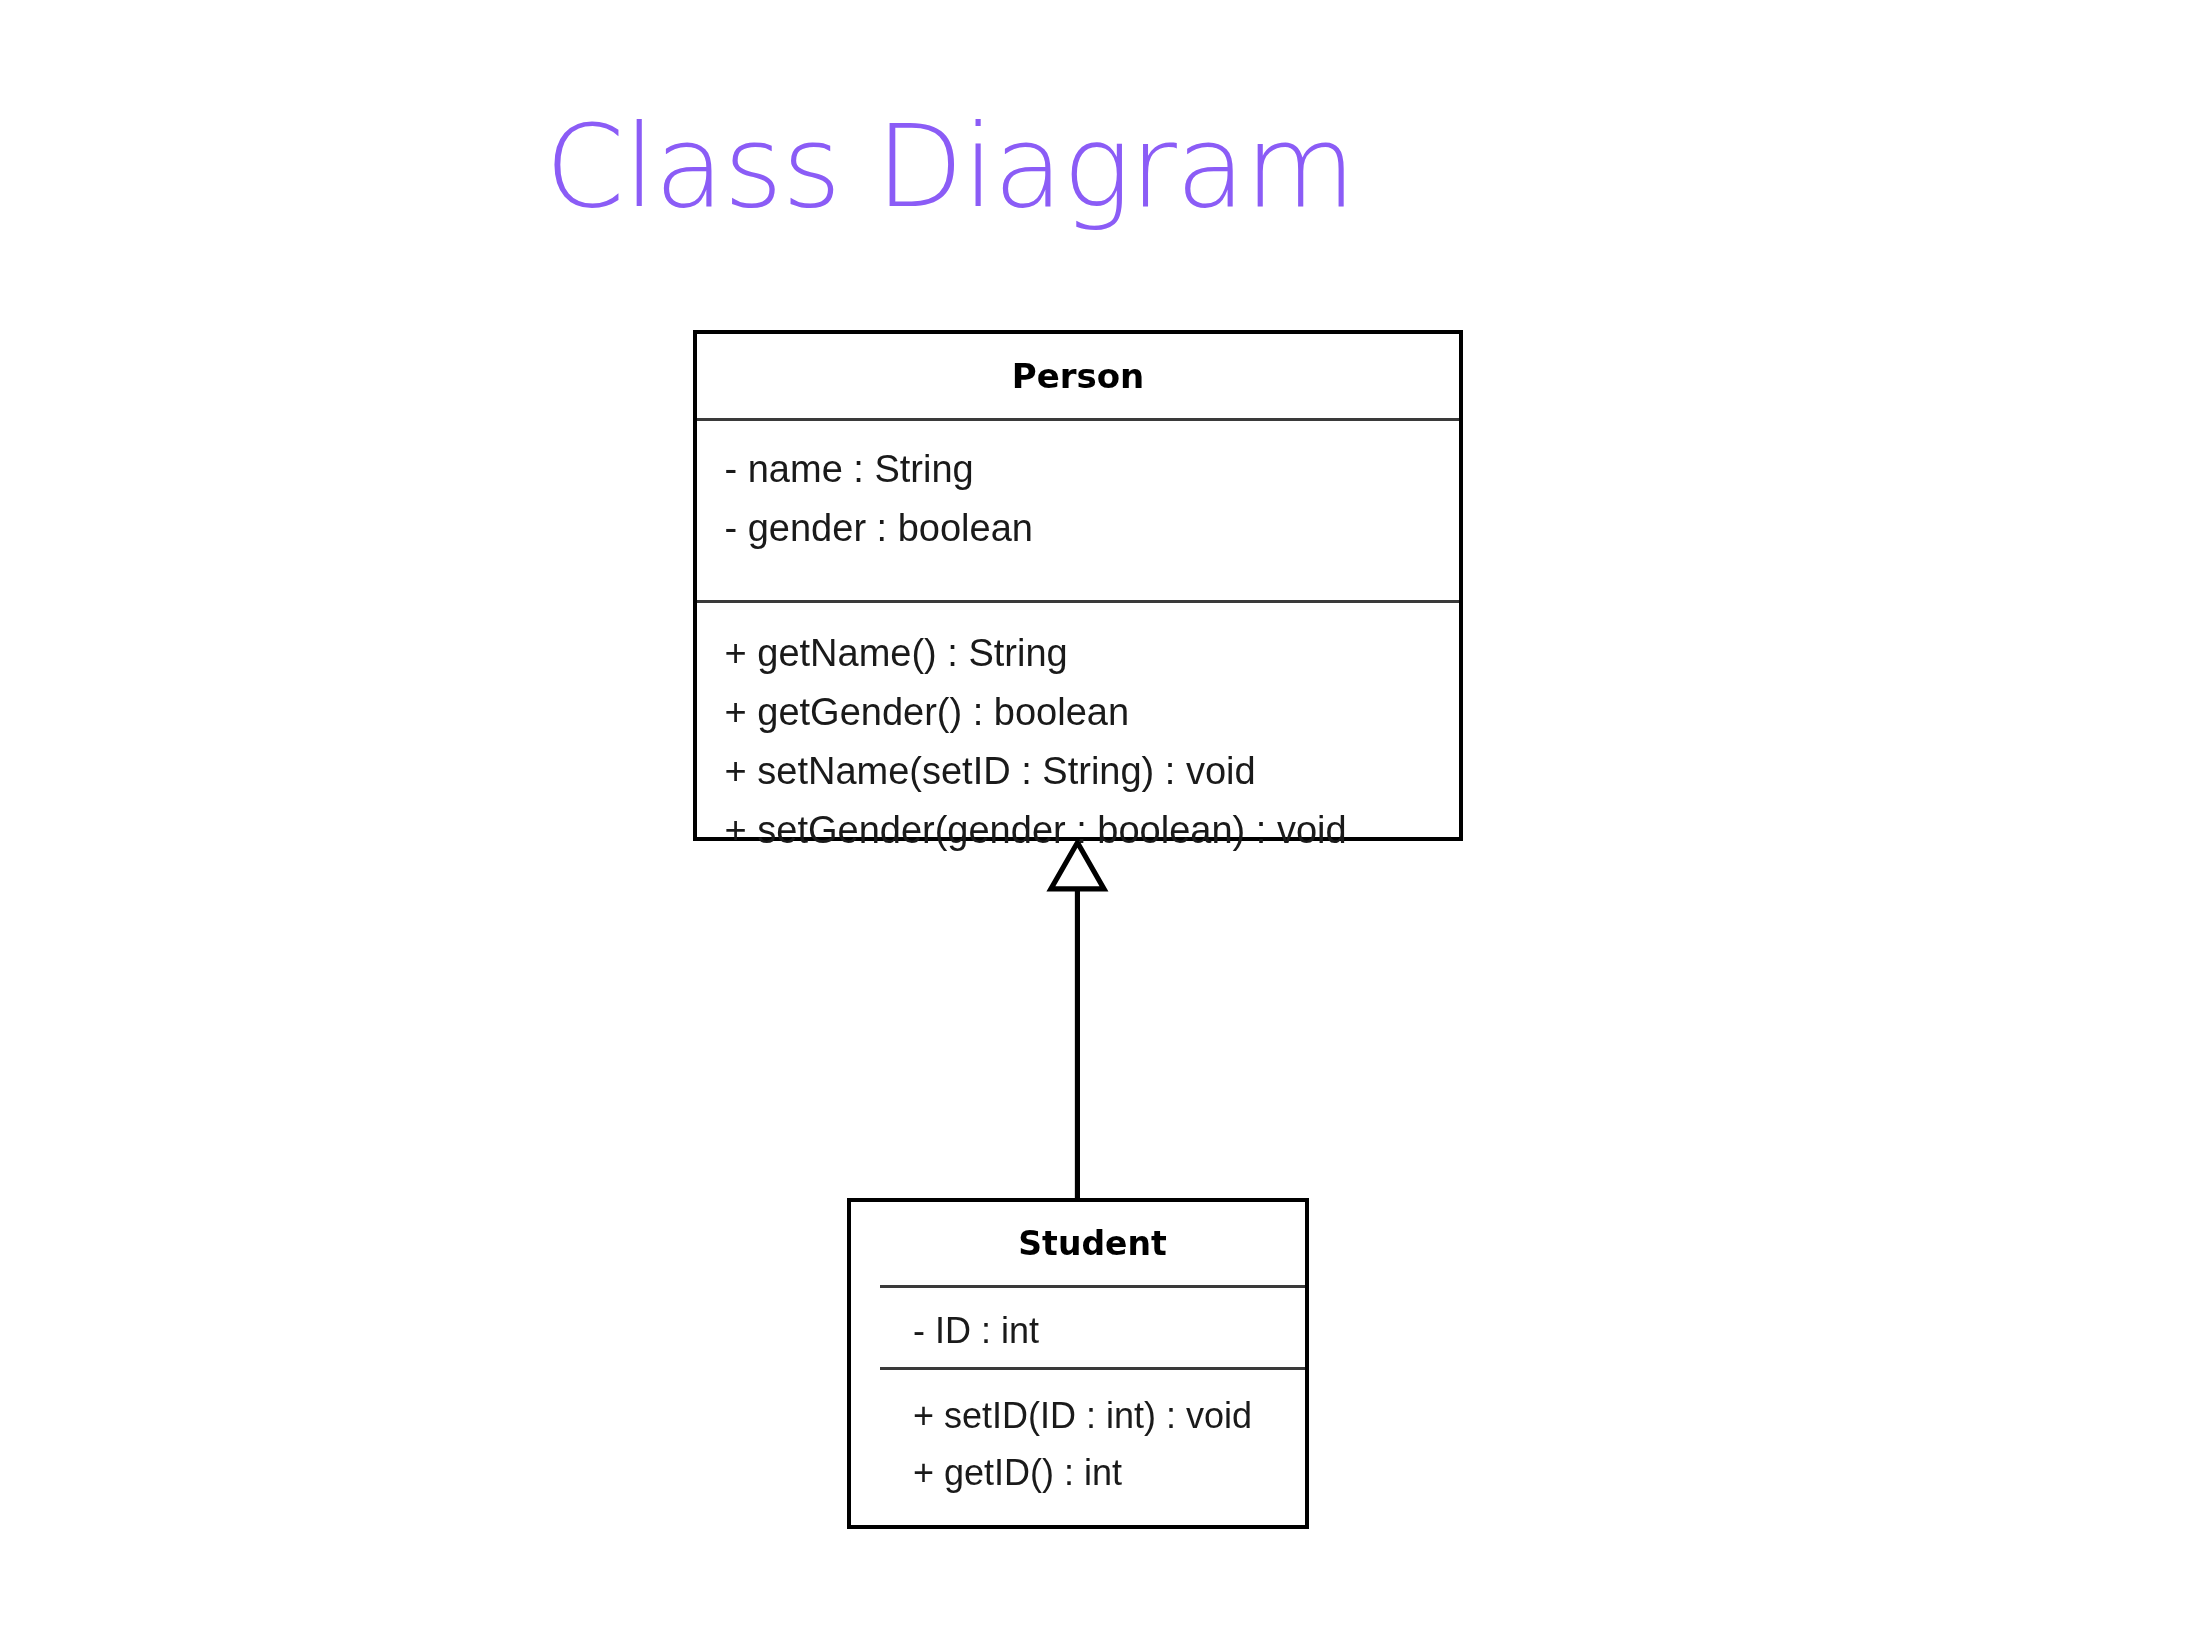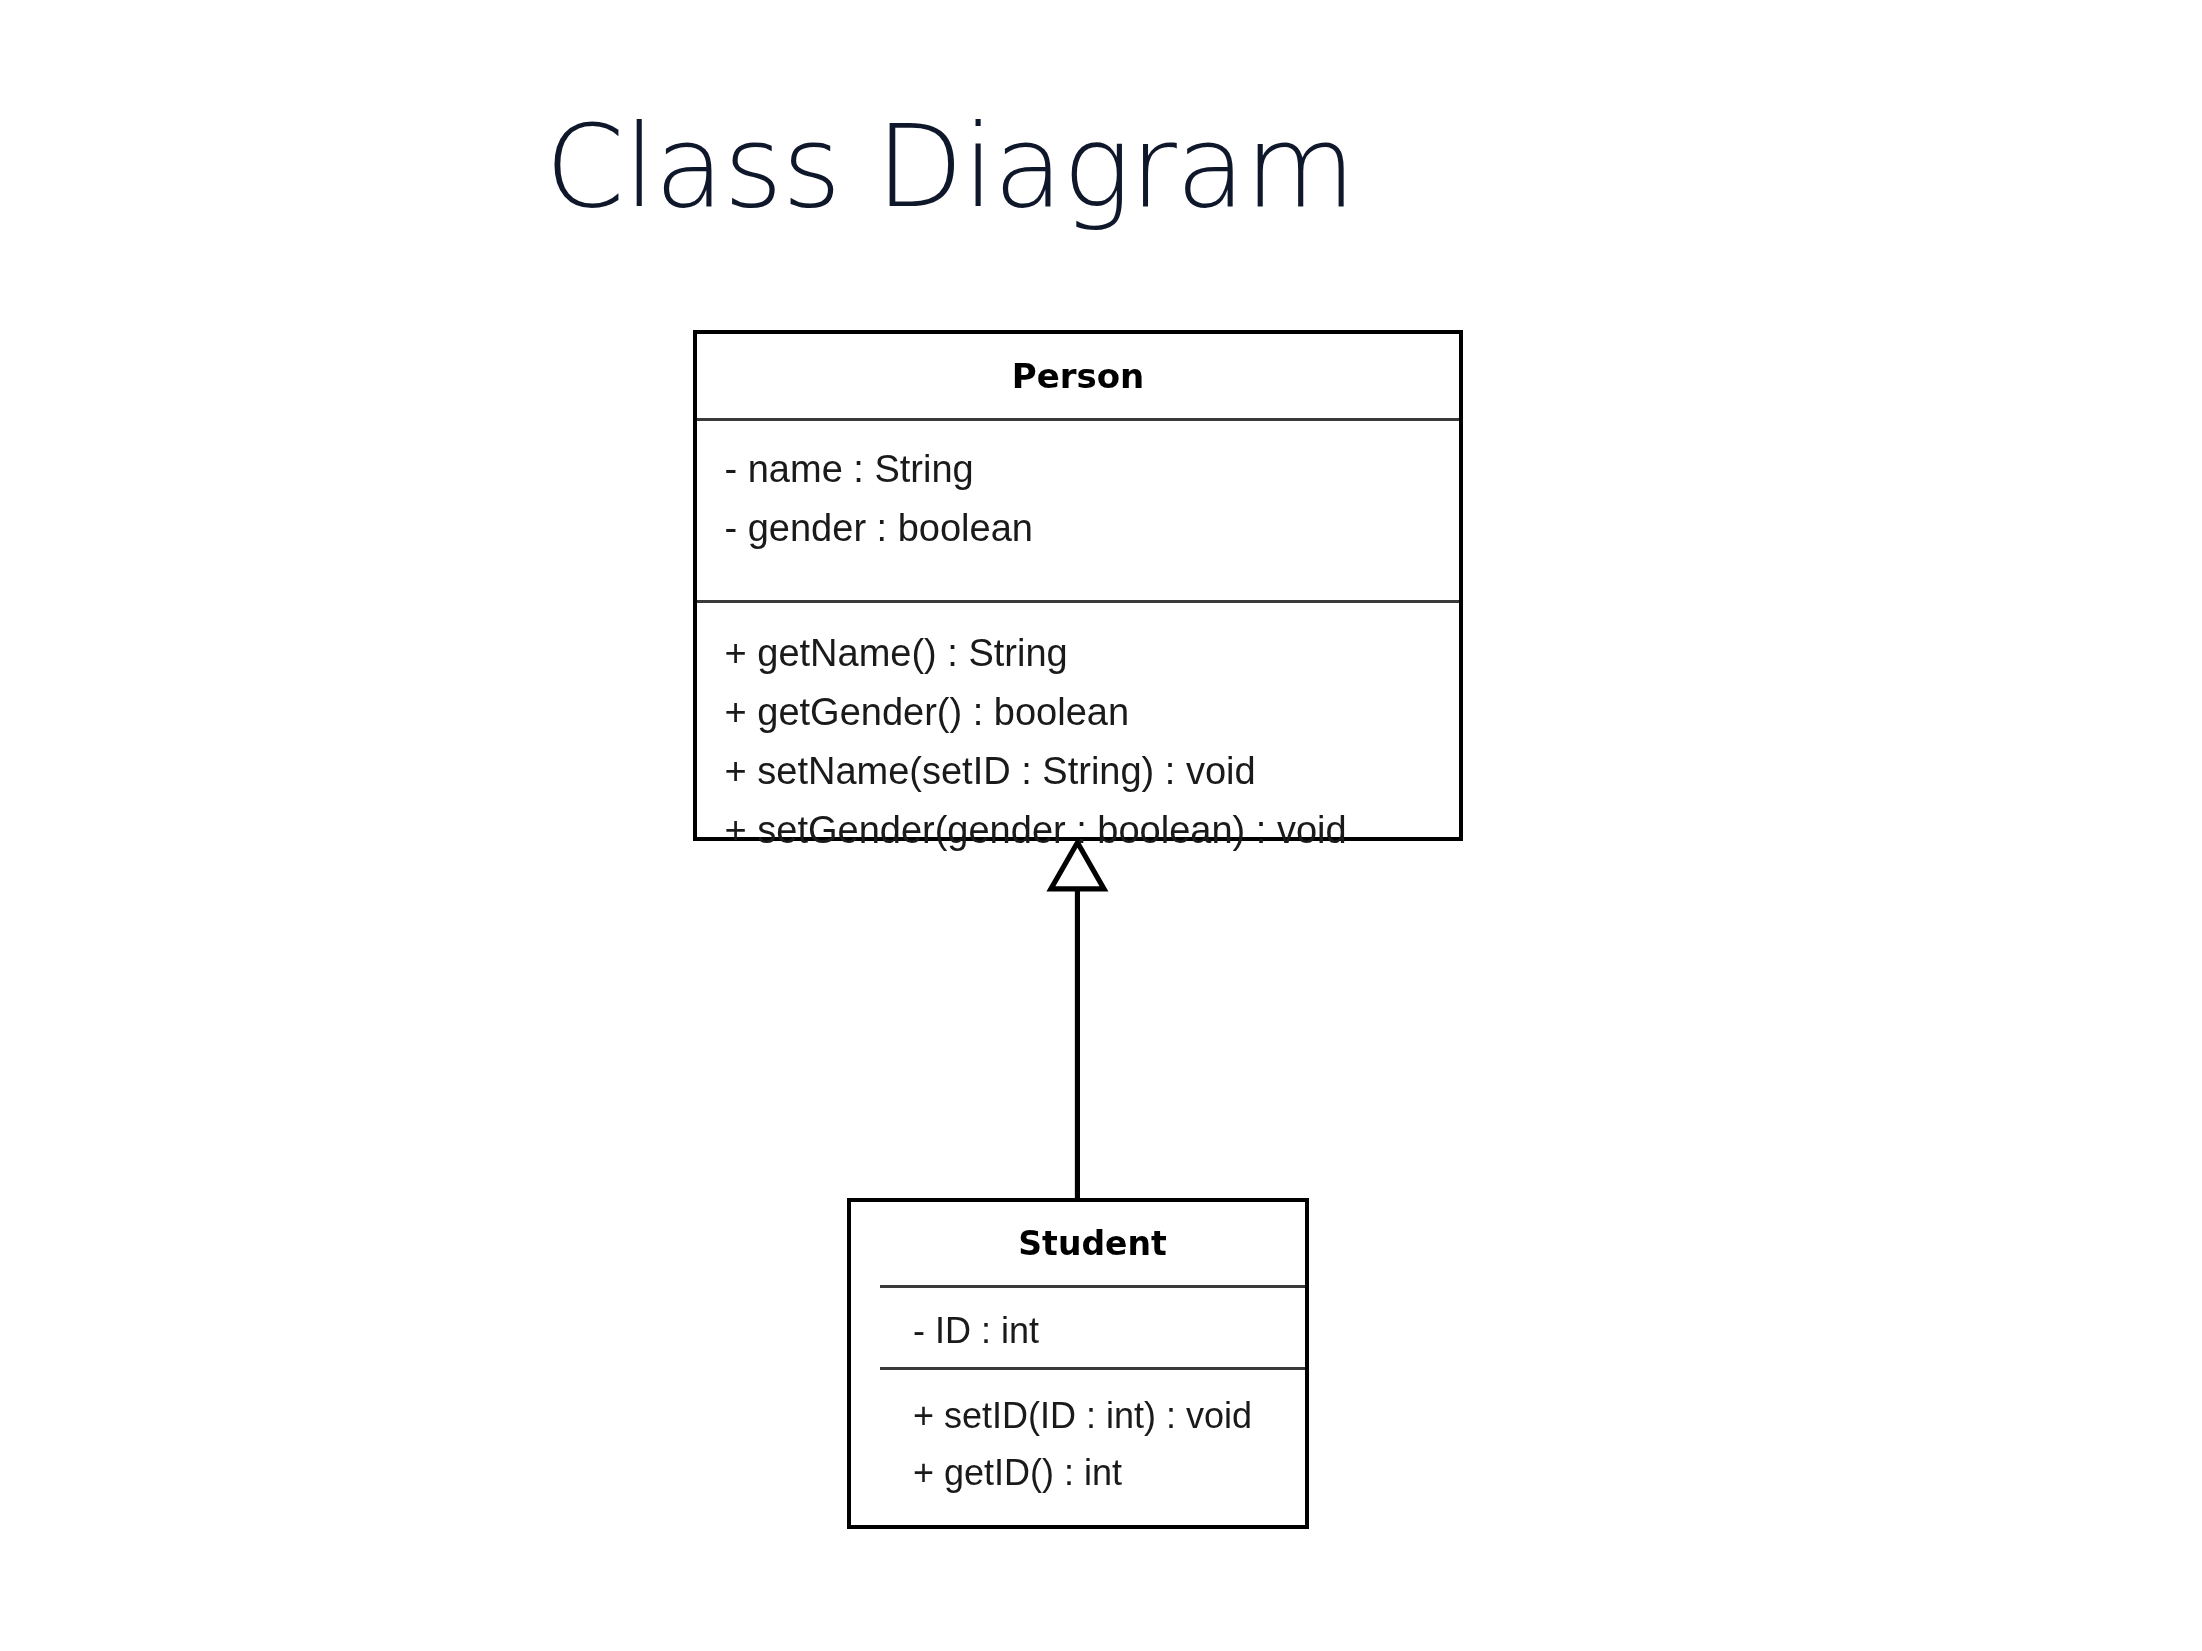--- a/index.html
+++ b/index.html
@@ -21,21 +21,21 @@
     position: absolute;
     left: 0;
     top: 110px;
     width: 1900px;
     text-align: center;
     font-family: "DejaVu Sans", sans-serif;
     font-size: 114px;
     font-weight: 300;
     line-height: 1.0;
     letter-spacing: -0.9px;
-    color: #0f172a;
+    color: #8b5cf6;
     white-space: nowrap;
   }
 
   
   .uml-class {
     position: absolute;
     box-sizing: border-box;
     background: #ffffff;
     border: 4.3px solid #000000;
   }

